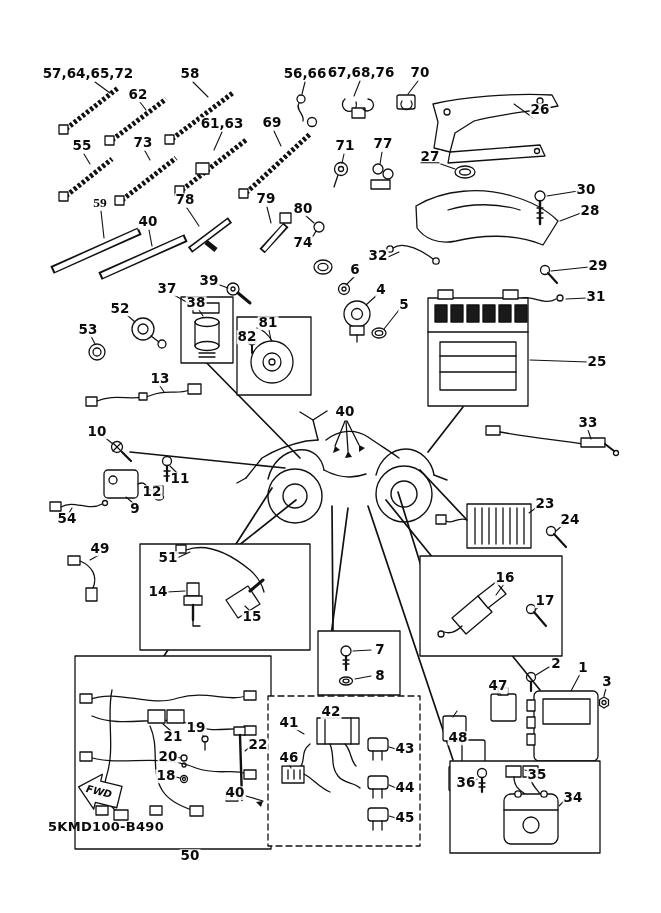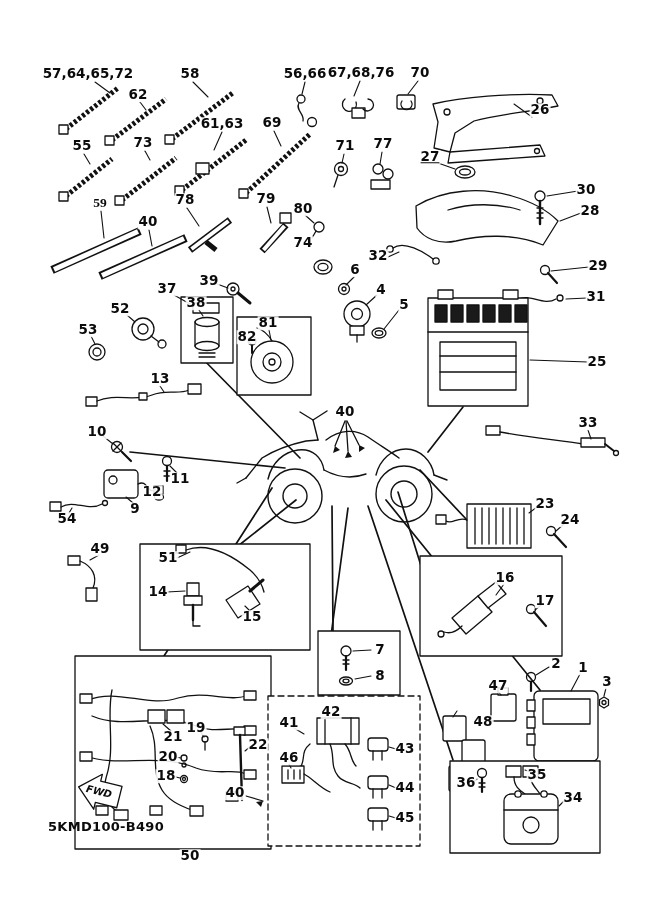--- a/index.html
+++ b/index.html
@@ -594,21 +594,21 @@
       <div class="callout" style="left: 505px; top: 578px;">16</div>
       <div class="callout" style="left: 158px; top: 592px;">14</div>
       <div class="callout" style="left: 545px; top: 601px;">17</div>
       <div class="callout" style="left: 252px; top: 617px;">15</div>
       <div class="callout" style="left: 380px; top: 650px;">7</div>
       <div class="callout" style="left: 556px; top: 664px;">2</div>
       <div class="callout" style="left: 583px; top: 668px;">1</div>
       <div class="callout" style="left: 380px; top: 676px;">8</div>
       <div class="callout" style="left: 607px; top: 682px;">3</div>
       <div class="callout" style="left: 498px; top: 686px;">47</div>
-      <div class="callout" style="left: 458px; top: 722px; margin-left: 25px;">48</div>
+      <div class="callout" style="left: 458px; top: 738px;">48</div>
       <div class="callout" style="left: 331px; top: 712px;">42</div>
       <div class="callout" style="left: 289px; top: 723px;">41</div>
       <div class="callout" style="left: 196px; top: 728px;">19</div>
       <div class="callout" style="left: 173px; top: 737px;">21</div>
       <div class="callout" style="left: 258px; top: 745px;">22</div>
       <div class="callout" style="left: 405px; top: 749px;">43</div>
       <div class="callout" style="left: 168px; top: 757px; text-align: center;">20</div>
       <div class="callout" style="left: 289px; top: 758px;">46</div>
       <div class="callout" style="left: 537px; top: 775px;">35</div>
       <div class="callout" style="left: 166px; top: 776px;">18</div>

